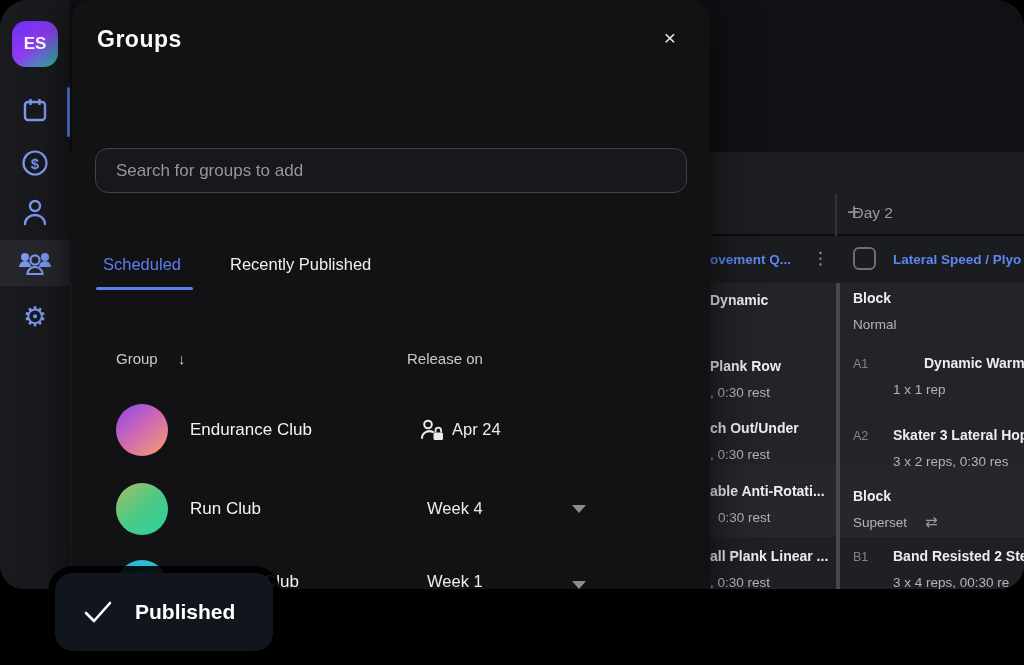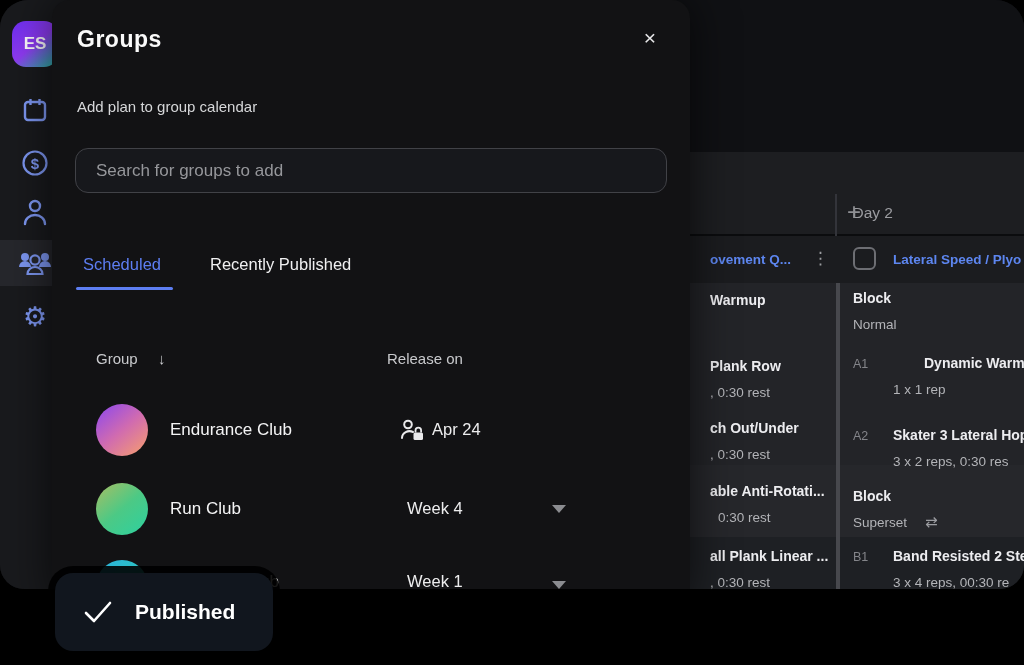--- a/index.html
+++ b/index.html
@@ -30,21 +30,21 @@
   .cal-bodyC { position:absolute; left:70px; top:537px; right:0; height:52px; background:#1e2024; }
   .scroll-strip { position:absolute; left:836px; top:283px; width:4px; height:306px; background:#47484d; }
   .linkblue { color:#5d86f0; font-weight:bold; font-size:13.5px; white-space:nowrap; }
   .exname { color:#ededf0; font-weight:bold; font-size:14px; white-space:nowrap; }
   .exsub  { color:#b3b4b8; font-size:13.5px; white-space:nowrap; }
   .extag  { color:#84858a; font-size:12.5px; }
   .kebab { color:#9b9ca0; font-size:17px; line-height:1; }
   .checkbox { position:absolute; left:853px; top:247px; width:23px; height:23px; border:2px solid #6d6e73; border-radius:6px; }
   .cycle-icon { color:#9c9da1; font-size:15px; font-family:"DejaVu Sans", sans-serif; }
   
-  .modal { position:absolute; left:52px; top:0; width:638px; height:604px; background:#121214; border-radius:18px 18px 0 0;
+  .modal { position:absolute; left:72px; top:0; width:638px; height:604px; background:#121214; border-radius:18px 18px 0 0;
            box-shadow: 0 0 45px rgba(0,0,0,.65); z-index:40; overflow:hidden; }
   .modal-title { position:absolute; left:25px; top:26px; color:#fafafa; font-size:23px; font-weight:600; letter-spacing:.5px; }
   .modal-close { position:absolute; left:584px; top:24px; width:28px; height:28px; color:#e8e8ea; font-size:21px;
                  display:flex; align-items:center; justify-content:center; cursor:pointer; }
   .modal-sub { position:absolute; left:25px; top:98px; color:#d6d7d9; font-size:15px; }
   .search { position:absolute; left:23px; top:148px; width:592px; height:45px; border-radius:13px; border:1.5px solid #414247;
             background:#17181c; color:#3b82f6; font-size:17px; padding:0 20px; outline:none; font-family:"Liberation Sans",sans-serif; }
   .search::placeholder { color:#96979b; }
   .tab { position:absolute; top:255px; font-size:16.5px; }
   .tab.active { color:#5d7ef2; }
@@ -79,21 +79,21 @@
 
     <div class="cal-headband"></div>
     <div class="cal-bodyA"></div>
     <div class="cal-bodyB"></div>
     <div class="cal-bodyC"></div>
     <div class="scroll-strip"></div>
 
     <div class="abs linkblue" style="left:710px; top:252px;">ovement Q...</div>
     <div class="abs kebab" style="left:812px; top:250px;">⋮</div>
 
-    <div class="abs exname" style="left:710px; top:292px;">Warmup</div>
+    <div class="abs exname" style="left:710px; top:292px;">Dynamic</div>
     <div class="abs exname" style="left:710px; top:358px;">Plank Row</div>
     <div class="abs exsub" style="left:710px; top:385px;">,  0:30 rest</div>
     <div class="abs exname" style="left:710px; top:420px;">ch Out/Under</div>
     <div class="abs exsub" style="left:710px; top:447px;">,  0:30 rest</div>
     <div class="abs exname" style="left:710px; top:483px;">able Anti-Rotati...</div>
     <div class="abs exsub" style="left:718px; top:510px;">0:30 rest</div>
     <div class="abs exname" style="left:710px; top:548px;">all Plank Linear ...</div>
     <div class="abs exsub" style="left:710px; top:575px;">,  0:30 rest</div>
 
     <div class="checkbox"></div>
@@ -157,21 +157,20 @@
 
       <div class="navicon gear-glyph" style="top:294px;">
         <span>⚙</span>
       </div>
     </div>
     <div class="active-bar"></div>
 
     <div class="modal">
       <div class="modal-title">Groups</div>
       <div class="modal-close">×</div>
-      <div class="modal-sub">Add plan to group calendar</div>
 
       <input class="search" type="text" placeholder="Search for groups to add" style="">
 
       <div class="tab active" style="left:31px;">Scheduled</div>
       <div class="tab idle" style="left:158px;">Recently Published</div>
       <div class="tab-underline"></div>
 
       <div class="colhead" style="left:44px;">Group</div>
       <div class="colhead" style="left:106px;">↓</div>
       <div class="colhead" style="left:335px;">Release on</div>

